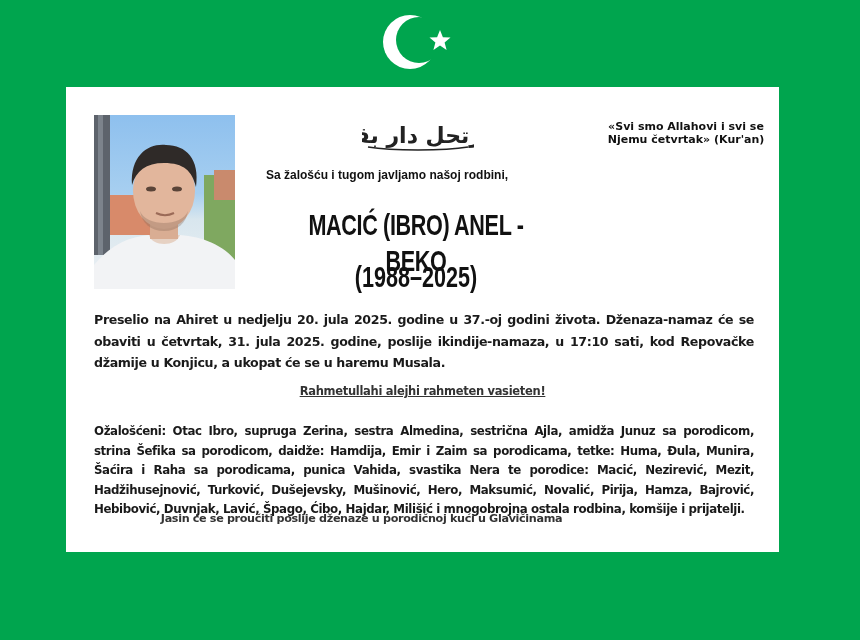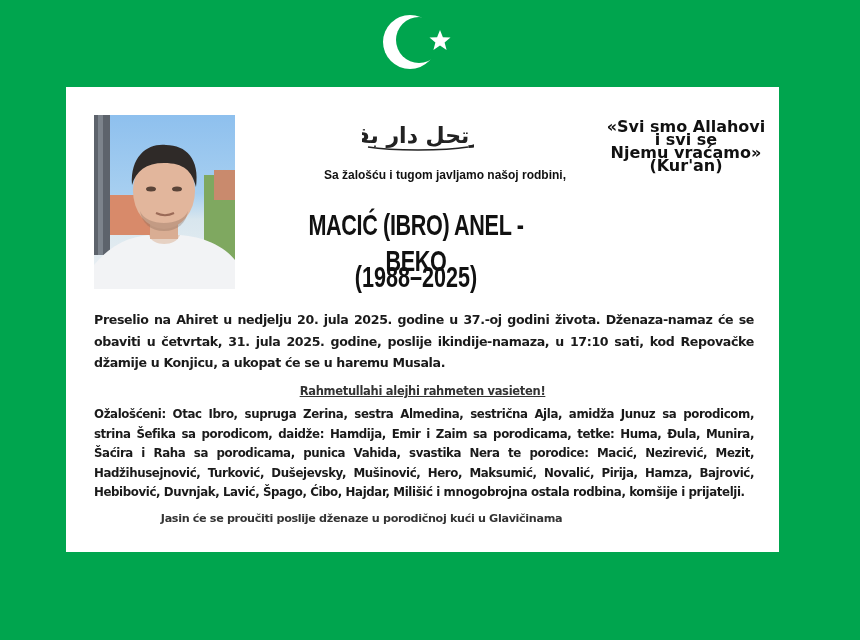--- a/index.html
+++ b/index.html
@@ -22,26 +22,26 @@
       position: absolute; left: 28px; top: 28px; width: 141px; height: 174px;
       overflow: hidden;
       background: linear-gradient(180deg, #8ec0ee 0%, #a7cff0 45%, #d8e6ee 60%, #eef1f4 100%);
     }
     .calligraphy {
       position: absolute; left: 296px; top: 28px; width: 112px; height: 40px;
     }
     .quote {
       position: absolute; left: 540px; top: 33px; width: 160px;
       font-family: "DejaVu Sans", sans-serif; font-weight: bold;
-      font-size: 16px; line-height: 13px; color: #111; text-align: center;
+      font-size: 11px; line-height: 13px; color: #111; text-align: center;
     }
     .announce {
       position: absolute; left: 200px; top: 80px; width: 300px;
       font-family: "Liberation Sans", sans-serif; font-weight: bold;
-      font-size: 12px; line-height: 16px; color: #111; text-align: right;
+      font-size: 12px; line-height: 16px; color: #111; text-align: left;
     }
     .name {
       position: absolute; left: 180px; top: 120px; width: 340px;
       font-family: "Liberation Sans", sans-serif; font-weight: bold;
       font-size: 30px; line-height: 36px; color: #111; text-align: center;
       transform: scaleX(0.72); transform-origin: center;
       letter-spacing: -0.5px;
     }
     .years {
       position: absolute; left: 180px; top: 172px; width: 340px;
@@ -56,21 +56,21 @@
       text-align: justify; letter-spacing: -0.35px;
     }
     .prayer {
       position: absolute; left: 0; top: 296px; width: 713px; text-align: center;
       font-family: "DejaVu Sans", sans-serif; font-weight: bold;
       font-size: 11.5px; line-height: 16px; color: #333;
       letter-spacing: -0.3px;
     }
     .prayer span { text-decoration: underline; }
     .mourners {
-      position: absolute; left: 28px; top: 318px; width: 660px;
+      position: absolute; left: 28px; top: 335px; width: 660px;
       font-family: "DejaVu Sans", sans-serif; font-weight: bold;
       font-size: 11.8px; line-height: 19.6px; color: #1a1a1a;
       text-align: justify; letter-spacing: -0.4px;
     }
     .footer-note {
       position: absolute; left: 0; top: 424px; width: 591px; text-align: center;
       font-family: "DejaVu Sans", sans-serif; font-weight: bold;
       font-size: 11.2px; line-height: 16px; color: #333; letter-spacing: -0.35px;
     }
   </style>
@@ -106,21 +106,21 @@
       </svg>
     </div>
 
     <svg class="calligraphy" viewBox="0 0 112 40">
       <text x="56" y="28" text-anchor="middle" font-family="DejaVu Sans, sans-serif" font-size="22" font-weight="bold" fill="#222" direction="rtl">ارتحل دار بقا</text>
       <path d="M6,32 C30,36 82,36 106,32" stroke="#222" stroke-width="1.6" fill="none"></path>
     </svg>
 
     <div class="quote">
       <div>«Svi smo Allahovi i svi se</div>
-      <div>Njemu vraćamo»  (Kur'an)</div>
+      <div>Njemu četvrtak»  (Kur'an)</div>
     </div>
 
     <div class="announce">
       <div>Sa žalošću i tugom javljamo našoj rodbini,</div>
     </div>
 
     <div class="name">MACIĆ (IBRO) ANEL - BEKO</div>
     <div class="years">(1988–2025)</div>
 
     <div class="body-text">Preselio na Ahiret u nedjelju 20. jula 2025. godine u 37.-oj godini života. Dženaza-namaz će se obaviti u četvrtak, 31. jula 2025. godine, poslije ikindije-namaza, u 17:10 sati, kod Repovačke džamije u Konjicu, a ukopat će se u haremu Musala.</div>

